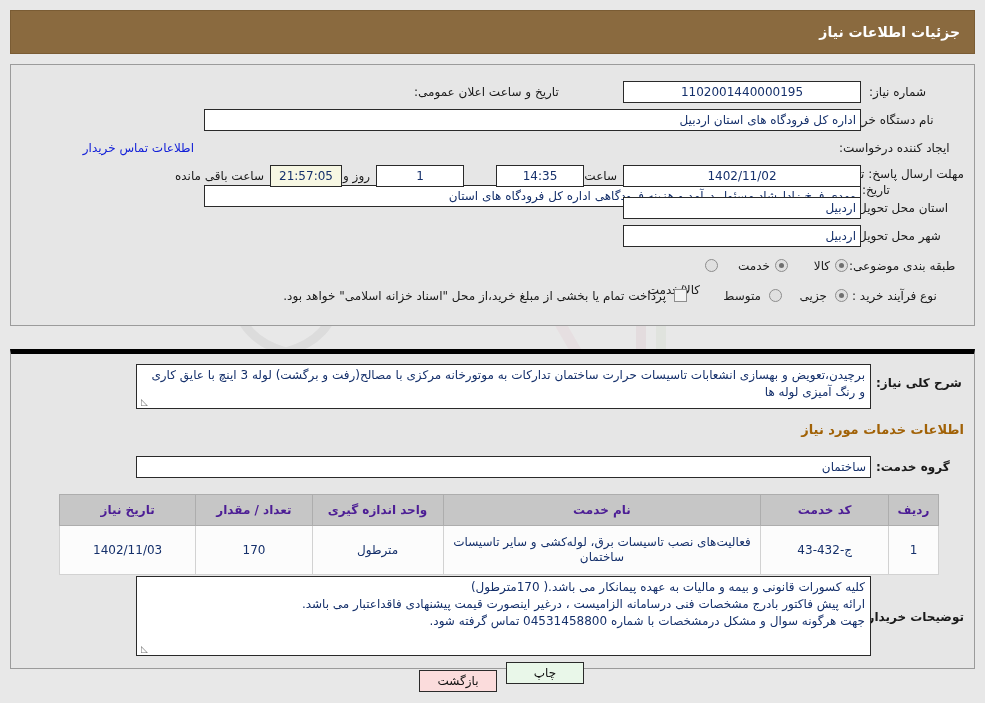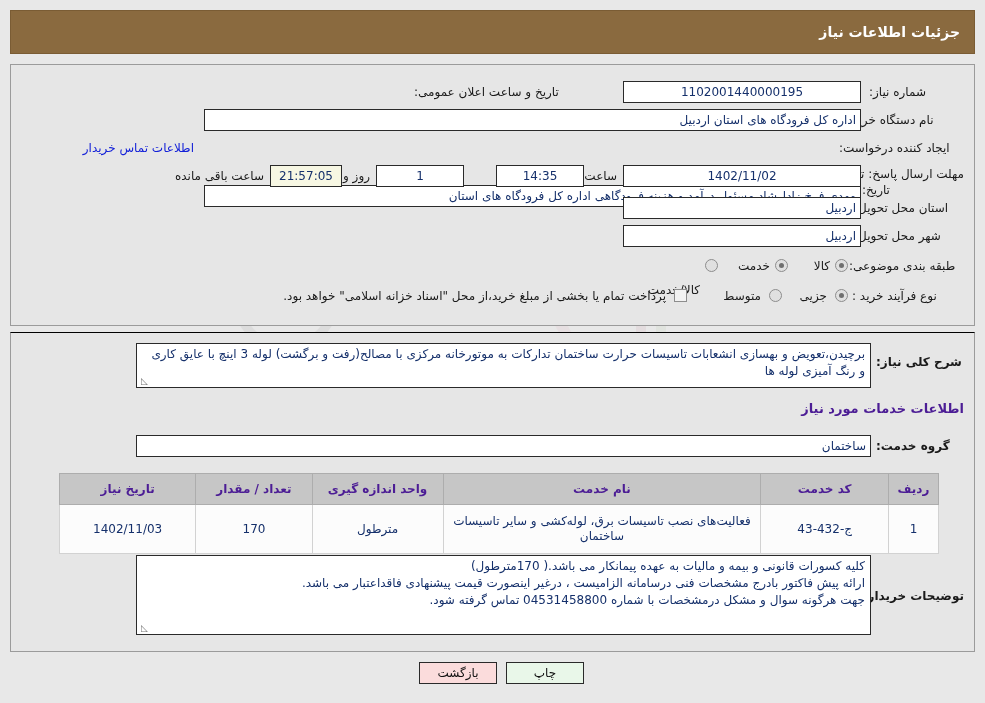--- a/index.html
+++ b/index.html
@@ -63,21 +63,21 @@
   }
 
   
   .panel{
     position:absolute;
     background:#e6e6e6;
     border:1px solid #9b9b9b;
     box-sizing:border-box;
   }
   #panel-info{left:10px;top:64px;width:965px;height:262px;}
-  #panel-desc{left:10px;top:332px;width:965px;height:320px;border-top:1px solid #000000;}
+  #panel-desc{left:10px;top:349px;width:965px;height:320px;border-top:5px solid #000000;}
   .lbl{
     position:absolute;
     text-align:left;
     font-size:12px;
     color:#1a1a1a;
     white-space:nowrap;
     line-height:22px;
   }
   .lbl.b{font-weight:bold;}
   .fld{
@@ -155,21 +155,21 @@
     left:3px;bottom:2px;
     width:8px;height:8px;
     color:#777;
     font-size:9px;
     line-height:8px;
   }
   .sechead{
     position:absolute;
     font-size:13px;
     font-weight:bold;
-    color:#4c1d95;
+    color:#a16207;
   }
 
   
   table.svc{
     position:absolute;
     border-collapse:collapse;
     font-size:12px;
     background:#fcfcfc;
     border:1px solid #adadad;
   }
@@ -200,21 +200,21 @@
     height:22px;
     line-height:20px;
     font-size:12px;
     text-align:center;
     border:1px solid #2a2a2a;
     box-sizing:border-box;
     cursor:pointer;
     color:#111;
   }
   .btn.print{background:#e9f7e9;}
-  .btn.back{background:#fbdcdc;}
+  .btn.back{background:#fbdcdc;margin-top:8px;}
 </style>
 </head>
 <body>
 
 <div class="watermark">
   <svg class="wm-shield" viewBox="0 0 116 128">
     <path d="M58 4 L108 22 L108 66 C108 98 86 116 58 124 C30 116 8 98 8 66 L8 22 Z" fill="none" stroke="#c2c2c2" stroke-width="9"></path>
     <path d="M58 30 L84 92 L70 92 L58 58 L46 92 L32 92 Z" fill="#c9c9c9"></path>
   </svg>
   <svg class="wm-v" viewBox="0 0 150 120">

